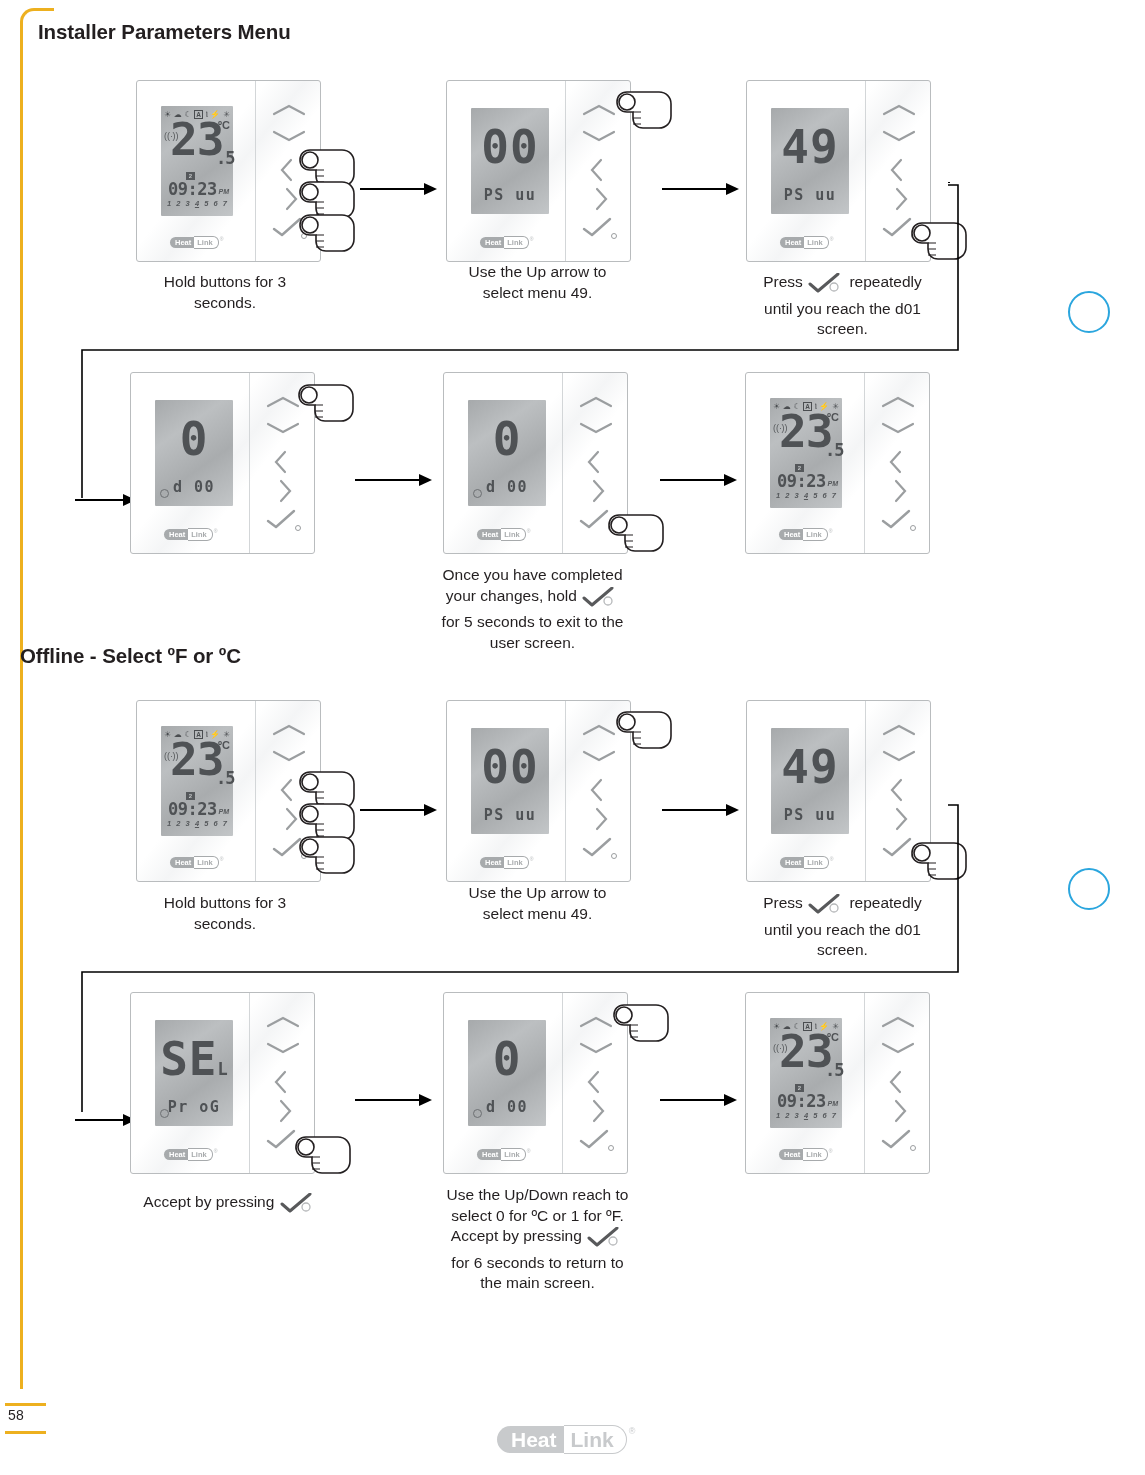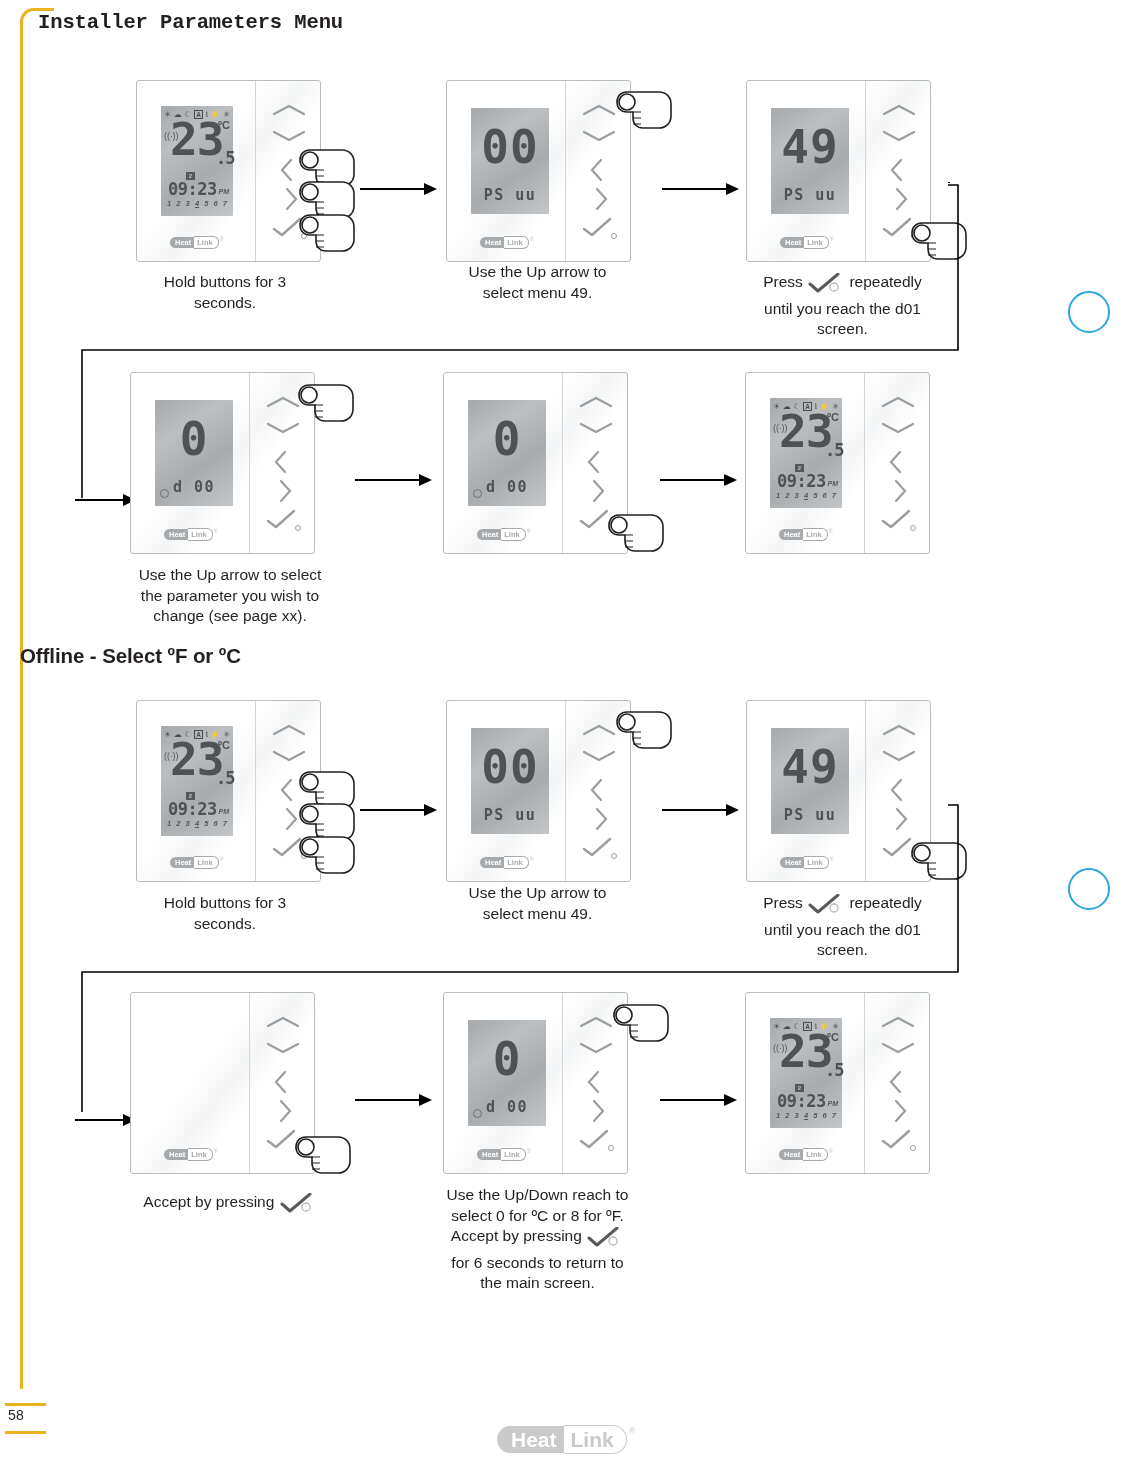--- a/index.html
+++ b/index.html
@@ -216,21 +216,21 @@
 
   <div class="margin-top"></div>
   <div class="margin-line"></div>
   <div class="page-num-rule-top"></div>
   <div class="page-num-rule-bot"></div>
   <div class="page-num">58</div>
 
   <div class="margin-circle" style="left:1068px; top:291px;"></div>
   <div class="margin-circle" style="left:1068px; top:868px;"></div>
 
-  <div class="section-heading" style="left:38px; top:11px;font-family:Liberation Mono, monospace;">Installer Parameters Menu</div>
+  <div class="section-heading" style="left:38px; top:20px;">Installer Parameters Menu</div>
 
   <div class="device" style="left:136px; top:80px;">
     <div class="divider"></div>
     <div class="lcd tall">
       <div class="lcd-icons">
         <span>☀</span>
         <span>☁</span>
         <span>☾</span>
         <span class="icon-a">A</span>
         <span>Ⲓ</span>
@@ -497,25 +497,20 @@
       </div>
     </div>
   </div>
   <div class="hand" style="left:295px; top:375px;">
     <svg width="60" height="48" viewBox="0 0 60 48">
         <path d="M14 10 C8 10 4 14 4 20 C4 26 8 30 14 30 L20 30 L20 36 C20 42 24 46 30 46 L46 46 C53 46 58 41 58 34 L58 22 C58 15 53 10 46 10 Z" fill="#ffffff" stroke="#231f20" stroke-width="1.6"></path>
         <path d="M20 30 L28 30 M20 36 L28 36 M20 42 L28 42" stroke="#231f20" stroke-width="1.2" fill="none"></path>
         <circle cx="14" cy="20" r="8" fill="#ffffff" stroke="#231f20" stroke-width="1.6"></circle>
       </svg>
   </div>
-  <div class="caption" style="left:110px; top:565px; width:240px;">
-    <div>Use the Up arrow to select</div>
-    <div>the parameter you wish to</div>
-    <div>change (see page xx).</div>
-  </div>
 
   <div class="arrow" style="left:355px; top:473px;">
     <svg width="78" height="14" viewBox="0 0 78 14">
         <line x1="0" y1="7" x2="64" y2="7" stroke="#000" stroke-width="2"></line>
         <path d="M64 1 L77 7 L64 13 Z" fill="#000"></path>
       </svg>
   </div>
 
   <div class="device" style="left:443px; top:372px;">
     <div class="divider"></div>
@@ -557,20 +552,34 @@
         <div class="sub-o"></div>
       </div>
     </div>
   </div>
   <div class="hand" style="left:605px; top:505px;">
     <svg width="60" height="48" viewBox="0 0 60 48">
         <path d="M14 10 C8 10 4 14 4 20 C4 26 8 30 14 30 L20 30 L20 36 C20 42 24 46 30 46 L46 46 C53 46 58 41 58 34 L58 22 C58 15 53 10 46 10 Z" fill="#ffffff" stroke="#231f20" stroke-width="1.6"></path>
         <path d="M20 30 L28 30 M20 36 L28 36 M20 42 L28 42" stroke="#231f20" stroke-width="1.2" fill="none"></path>
         <circle cx="14" cy="20" r="8" fill="#ffffff" stroke="#231f20" stroke-width="1.6"></circle>
       </svg>
+  </div>
+  <div class="caption" style="left:425px; top:565px; width:215px;">
+    <div>Once you have completed</div>
+    <div>
+      <span>your changes, hold</span>
+      <span class="chk">
+        <svg width="36" height="20" viewBox="0 0 36 20">
+            <path d="M2 11 L10 18 L30 1" fill="none" stroke="#58595b" stroke-width="3" stroke-linecap="round" stroke-linejoin="round"></path>
+            <circle cx="26" cy="14" r="4" fill="none" stroke="#b6b8ba" stroke-width="1.3"></circle>
+          </svg>
+      </span>
+    </div>
+    <div>for 5 seconds to exit to the</div>
+    <div>user screen.</div>
   </div>
 
   <div class="arrow" style="left:660px; top:473px;">
     <svg width="78" height="14" viewBox="0 0 78 14">
         <line x1="0" y1="7" x2="64" y2="7" stroke="#000" stroke-width="2"></line>
         <path d="M64 1 L77 7 L64 13 Z" fill="#000"></path>
       </svg>
   </div>
 
   <div class="device" style="left:745px; top:372px;">
@@ -861,20 +870,25 @@
   </svg>
   <div class="arrow" style="left:75px; top:1113px;">
     <svg width="62" height="14" viewBox="0 0 62 14">
         <line x1="0" y1="7" x2="48" y2="7" stroke="#000" stroke-width="2"></line>
         <path d="M48 1 L61 7 L48 13 Z" fill="#000"></path>
       </svg>
   </div>
 
   <div class="device" style="left:130px; top:992px;">
     <div class="divider"></div>
+    <div class="lcd" style="left:24px; top:27px; width:78px; height:106px;">
+      <div class="seg menu-code"><span>SE</span><span class="suffix-sm">L</span></div>
+      <div class="seg menu-label">Pr oG</div>
+      <div class="lcd-dot"></div>
+    </div>
     <div class="brand">
       <span class="b1">Heat</span>
         <span class="b2">Link</span>
         <span class="reg">®</span>
     </div>
     <div class="buttons">
       <div class="btn" style="top:22px;">
         <svg width="34" height="14" viewBox="0 0 34 14">
             <path d="M2 11 L17 3 L32 11" fill="none" stroke="#9b9ea0" stroke-width="2.2" stroke-linecap="round"></path>
           </svg>
@@ -971,21 +985,21 @@
   </div>
   <div class="hand" style="left:610px; top:995px;">
     <svg width="60" height="48" viewBox="0 0 60 48">
         <path d="M14 10 C8 10 4 14 4 20 C4 26 8 30 14 30 L20 30 L20 36 C20 42 24 46 30 46 L46 46 C53 46 58 41 58 34 L58 22 C58 15 53 10 46 10 Z" fill="#ffffff" stroke="#231f20" stroke-width="1.6"></path>
         <path d="M20 30 L28 30 M20 36 L28 36 M20 42 L28 42" stroke="#231f20" stroke-width="1.2" fill="none"></path>
         <circle cx="14" cy="20" r="8" fill="#ffffff" stroke="#231f20" stroke-width="1.6"></circle>
       </svg>
   </div>
   <div class="caption" style="left:425px; top:1185px; width:225px;">
     <div>Use the Up/Down reach to</div>
-    <div>select 0 for ºC or 8 for ºF.</div>
+    <div>select 0 for ºC or 1 for ºF.</div>
     <div>
       <span>Accept by pressing</span>
       <span class="chk">
         <svg width="36" height="20" viewBox="0 0 36 20">
             <path d="M2 11 L10 18 L30 1" fill="none" stroke="#58595b" stroke-width="3" stroke-linecap="round" stroke-linejoin="round"></path>
             <circle cx="26" cy="14" r="4" fill="none" stroke="#b6b8ba" stroke-width="1.3"></circle>
           </svg>
       </span>
     </div>
     <div>for 6 seconds to return to</div>

